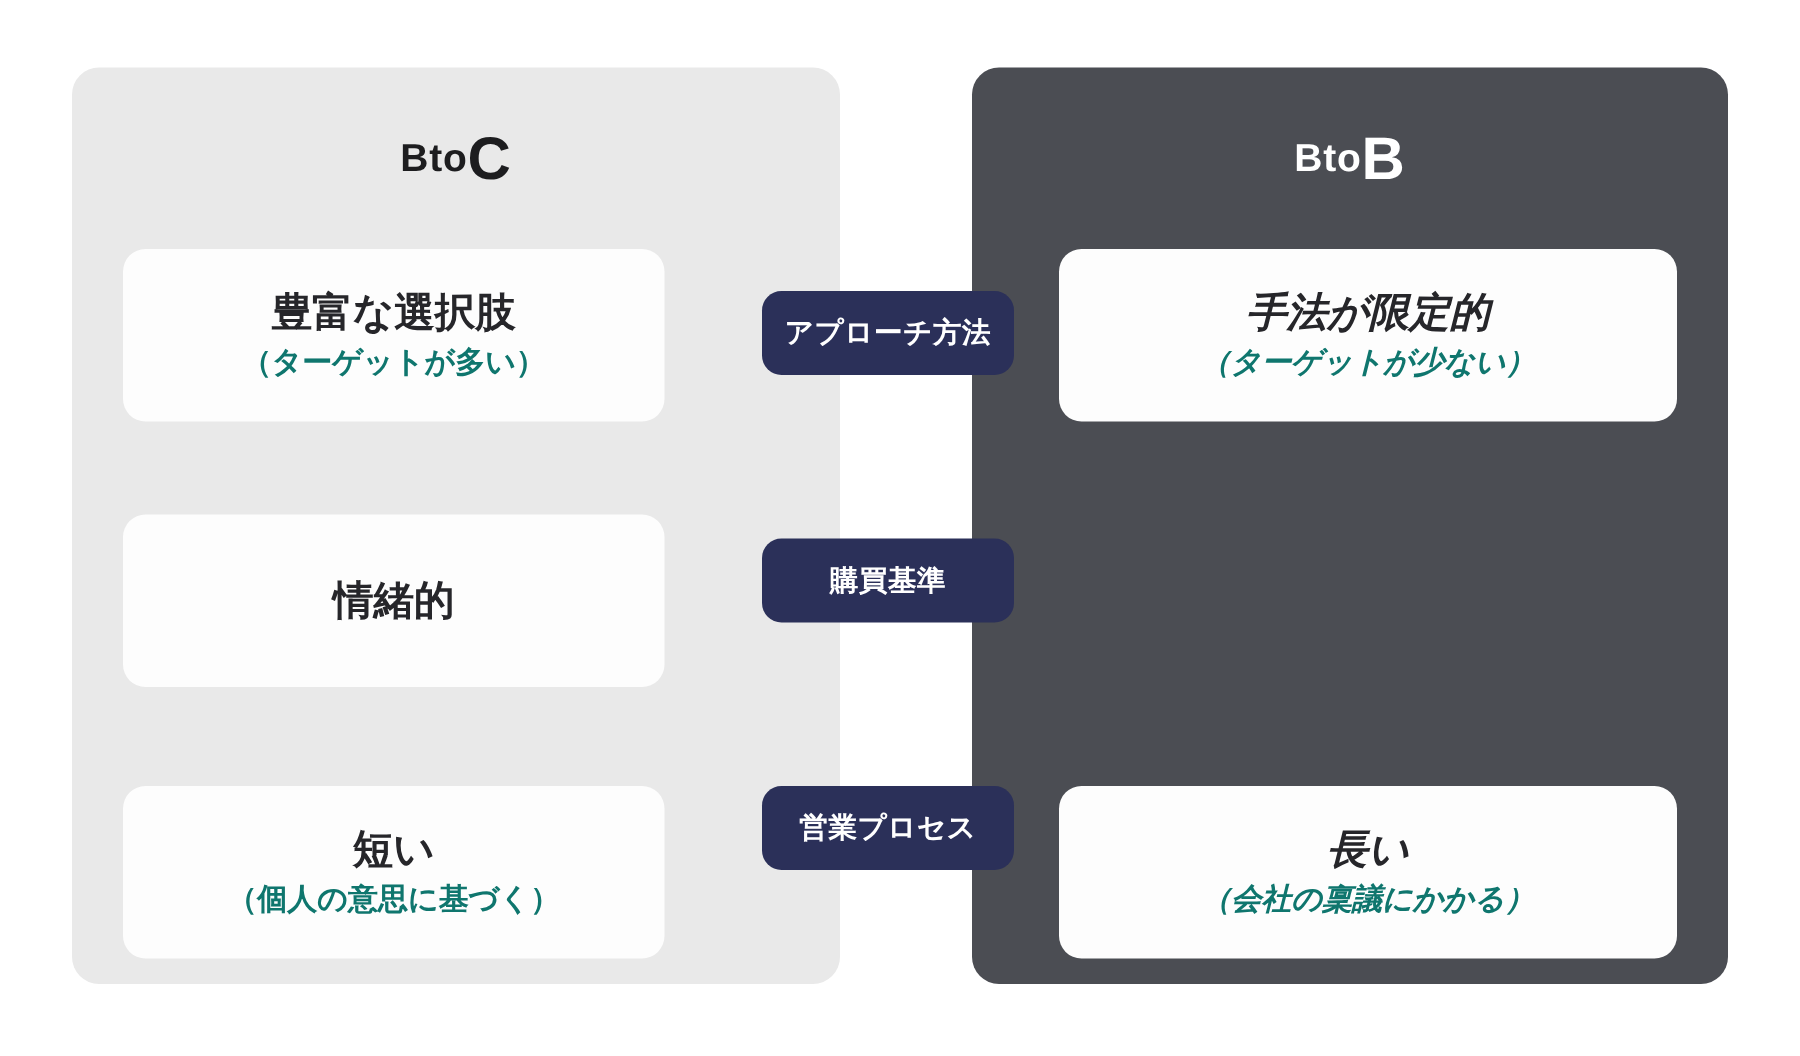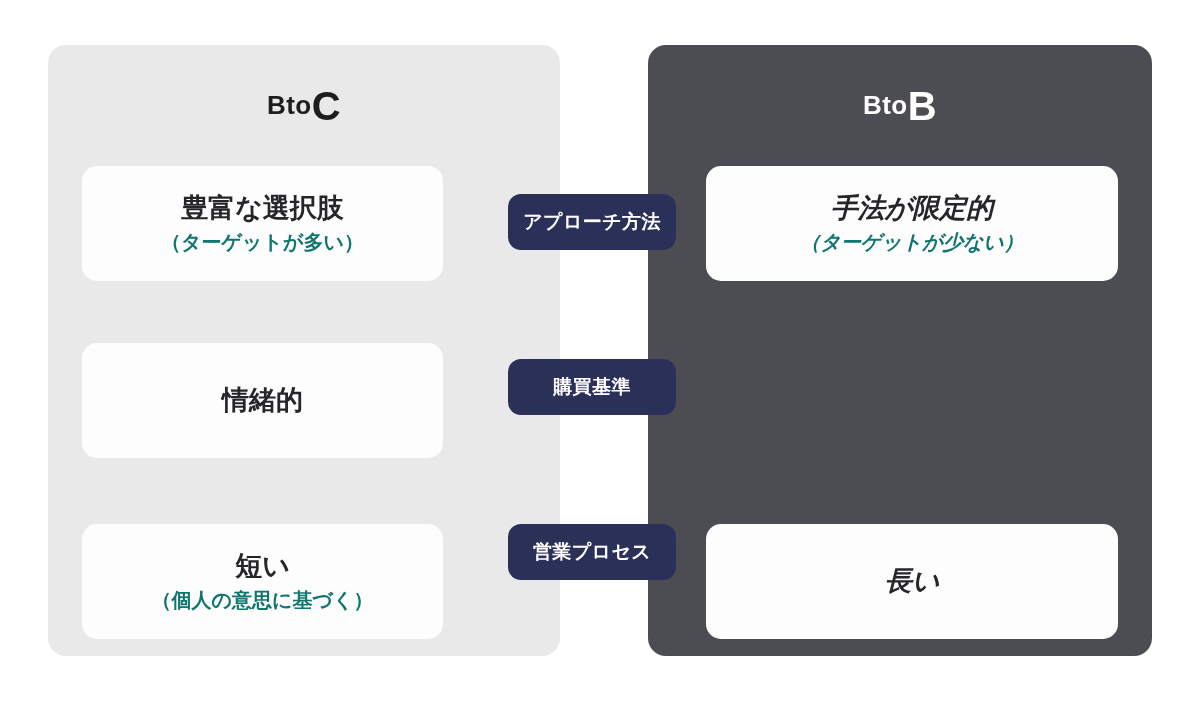--- a/index.html
+++ b/index.html
@@ -167,20 +167,21 @@
     </div>
 
     <div class="card row-0">
       <div class="card-main">手法が限定的</div>
       <div class="card-sub">（ターゲットが少ない）</div>
     </div>
 
 
     <div class="card row-2">
       <div class="card-main">長い</div>
+      <div class="card-sub">（会社の稟議にかかる）</div>
     </div>
 
   </div>
 
   <div class="badge badge-0">
     <span class="badge-label">アプローチ方法</span>
   </div>
 
   <div class="badge badge-1">
     <span class="badge-label">購買基準</span>

